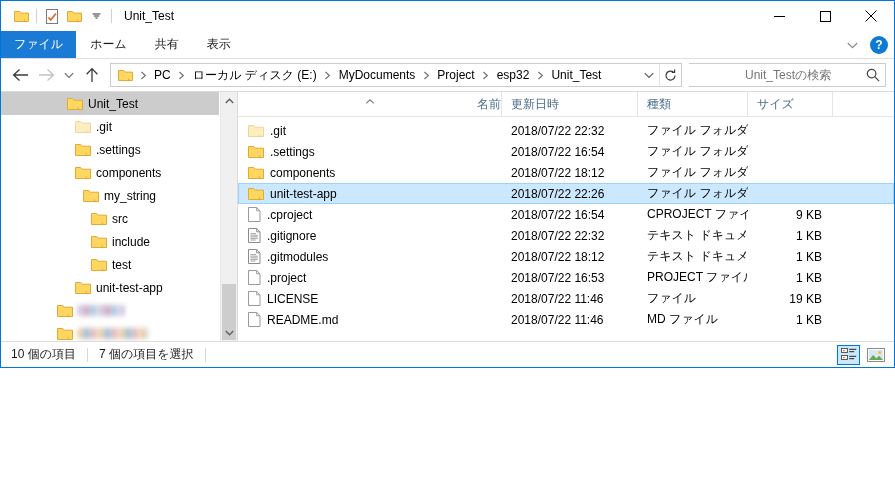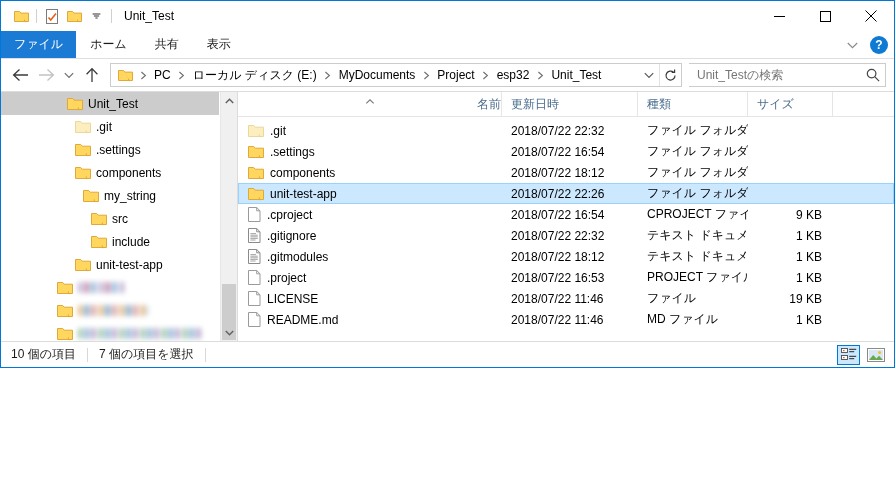--- a/index.html
+++ b/index.html
@@ -160,20 +160,21 @@
   }
   .searchbox input {
     flex: 1 1 auto;
     border: none; outline: none;
     font-size: 12px;
     color: #000000;
     padding-left: 8px;
     background: transparent;
     font-family: "Liberation Sans", sans-serif;
     min-width: 0;
+    margin-left: 48px;
   }
   .searchbox input::placeholder { color: #767676; opacity: 1; }
   .search-icon {
     width: 24px; height: 22px;
     display: flex; align-items: center; justify-content: center;
     flex: 0 0 24px;
   }
 
   
   .body {
@@ -551,20 +552,29 @@
           </div>
           <div class="tnode" style="padding-left: 90px;">
             <span class="ticon">
               <svg width="16" height="14" viewBox="0 0 16 14">
                 <path d="M0.5 1.5h5.2l1.5 1.7H15.5v9.3H0.5z" fill="#ffd75e" stroke="#e0a93b" stroke-width="1"></path>
                 <path d="M11.3 10.4v2.2h1.9" fill="none" stroke="#e0a93b" stroke-width="1"></path>
               </svg>
             </span>
             <span class="tlabel">include</span>
           </div>
+          <div class="tnode" style="padding-left: 90px;">
+            <span class="ticon">
+              <svg width="16" height="14" viewBox="0 0 16 14">
+                <path d="M0.5 1.5h5.2l1.5 1.7H15.5v9.3H0.5z" fill="#ffd75e" stroke="#e0a93b" stroke-width="1"></path>
+                <path d="M11.3 10.4v2.2h1.9" fill="none" stroke="#e0a93b" stroke-width="1"></path>
+              </svg>
+            </span>
+            <span class="tlabel">test</span>
+          </div>
           <div class="tnode" style="padding-left: 74px;">
             <span class="ticon">
               <svg width="16" height="14" viewBox="0 0 16 14">
                 <path d="M0.5 1.5h5.2l1.5 1.7H15.5v9.3H0.5z" fill="#ffd75e" stroke="#e0a93b" stroke-width="1"></path>
                 <path d="M11.3 10.4v2.2h1.9" fill="none" stroke="#e0a93b" stroke-width="1"></path>
               </svg>
             </span>
             <span class="tlabel">unit-test-app</span>
           </div>
           <div class="tnode blurrow" style="padding-left: 56px;">

